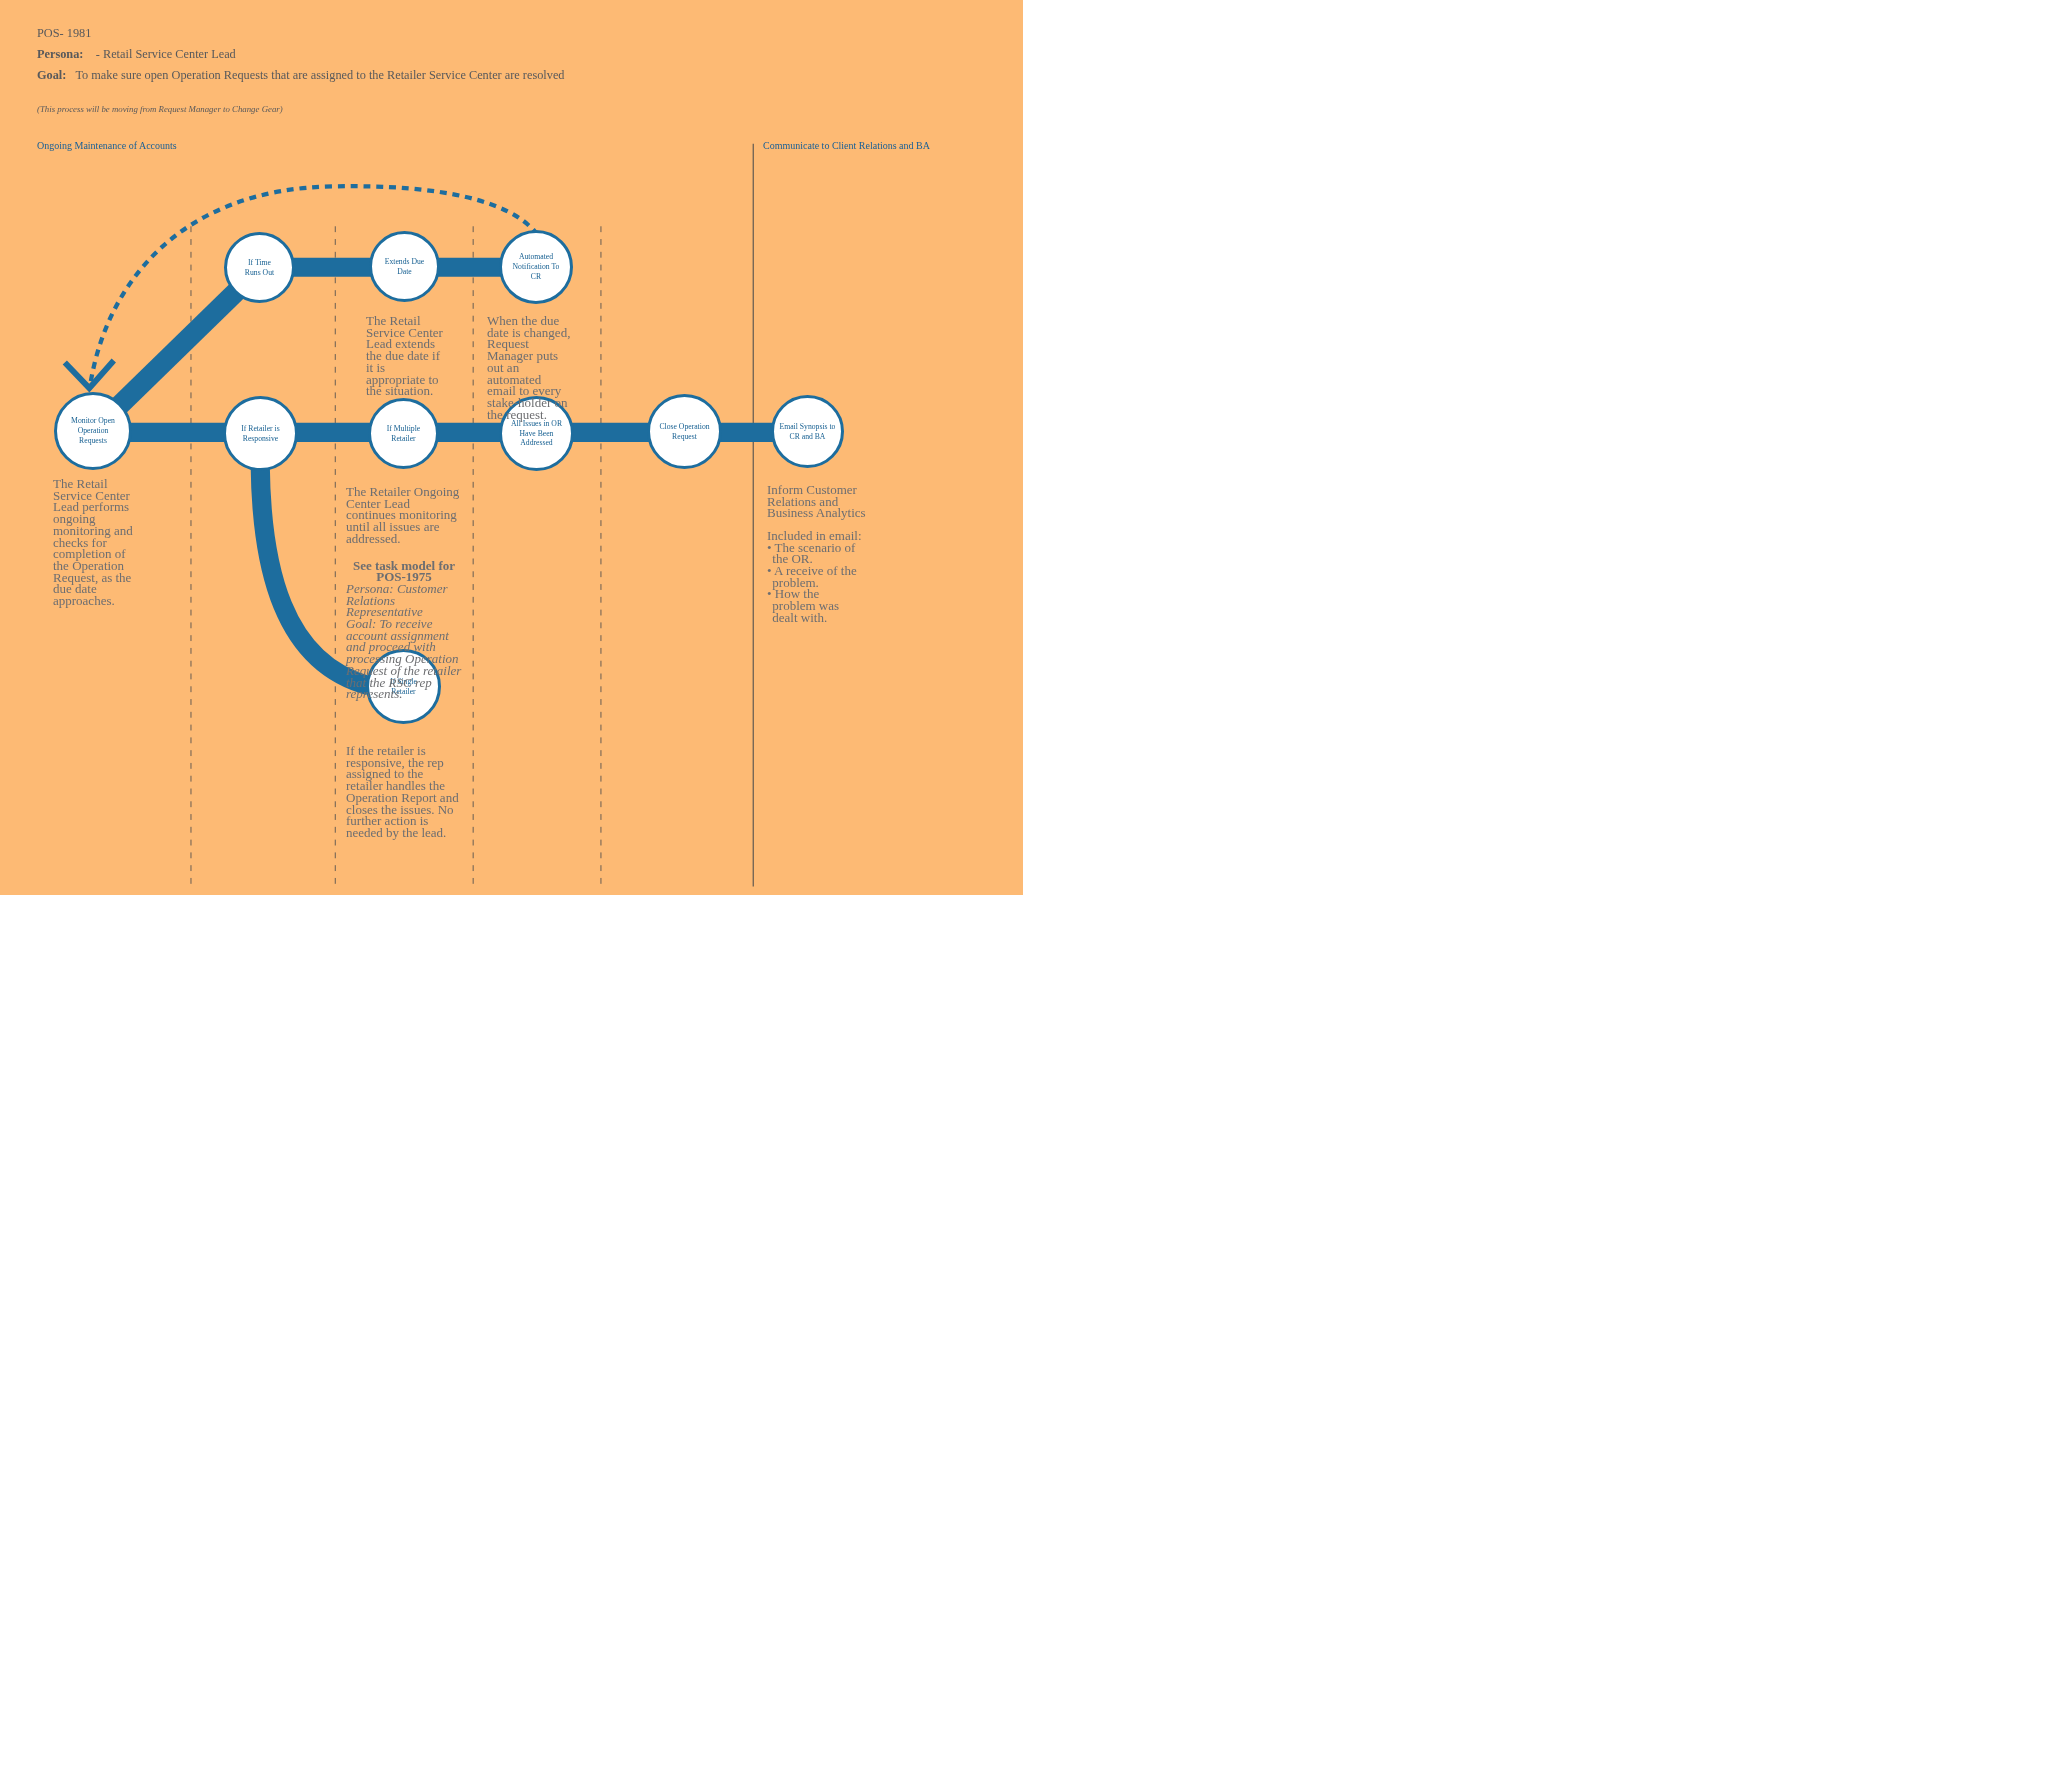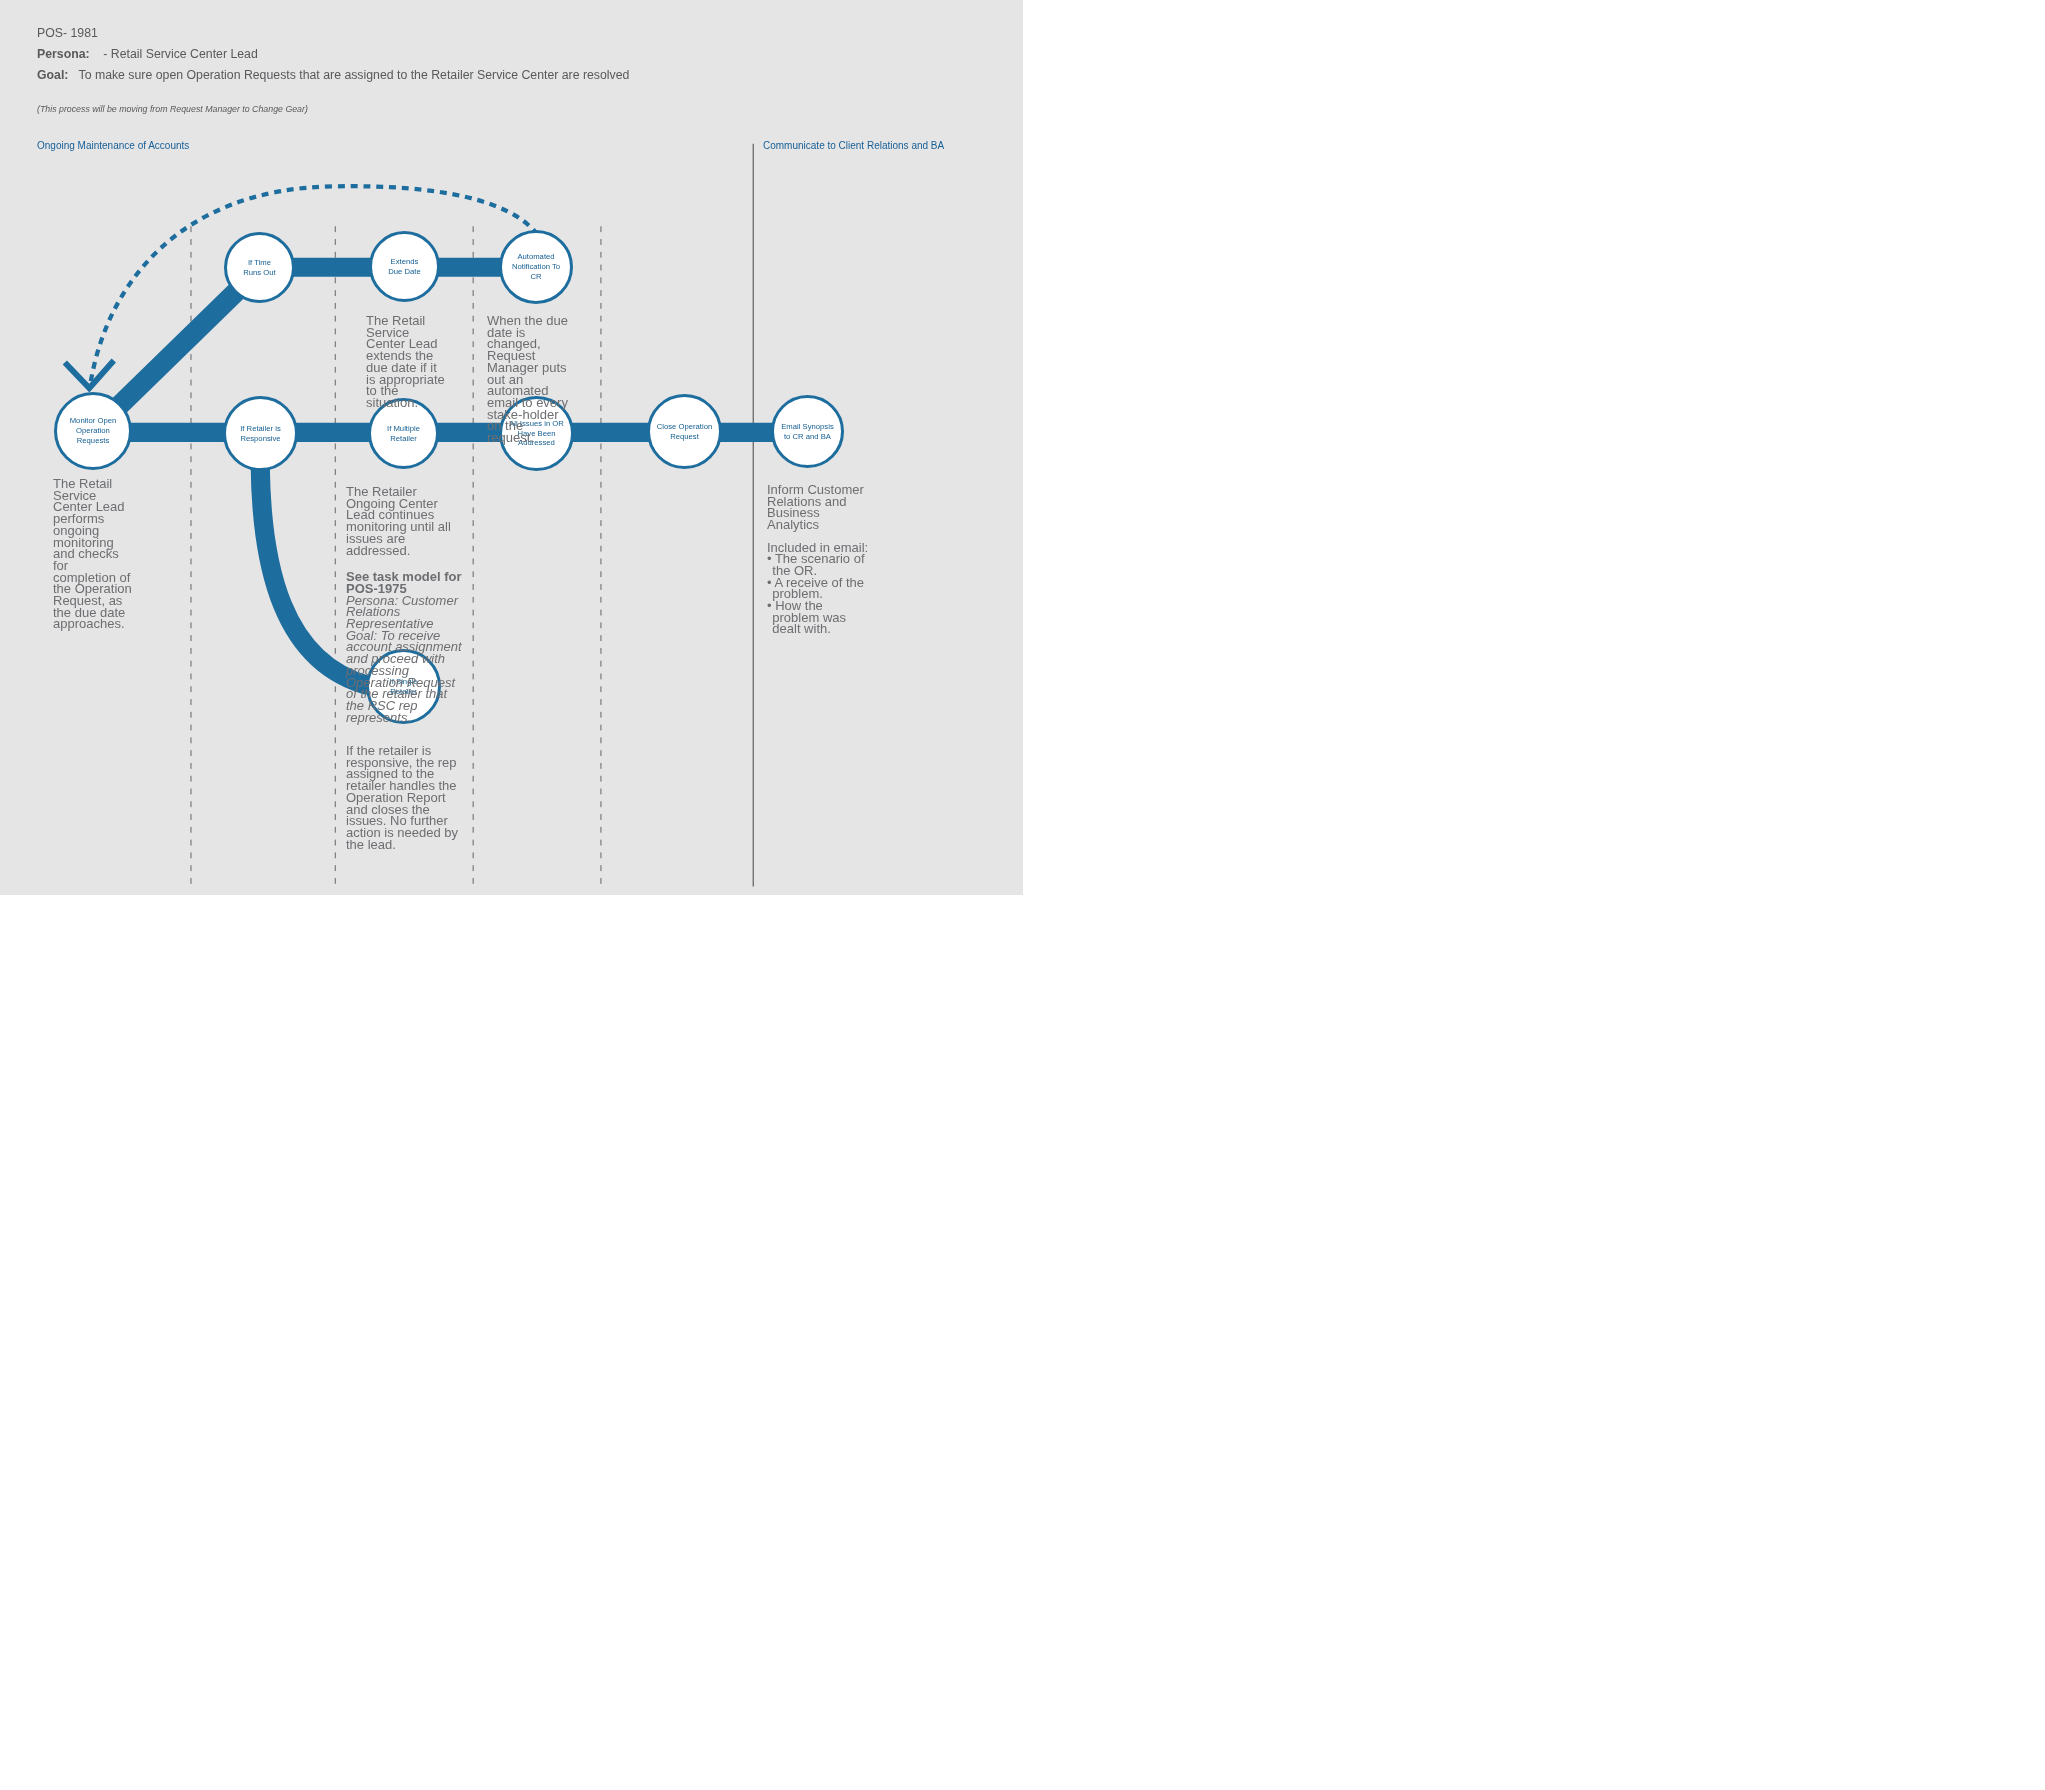--- a/index.html
+++ b/index.html
@@ -5,22 +5,22 @@
   :root{
     --accent:#1d6d9e;
     --label:#176092;
     --heading:#175f97;
     --body:#6d6e71;
     --header-text:#58595b;
     --lane:#4d4d4d;
   }
   html,body{margin:0;padding:0;background:#ffffff;}
   .canvas{
-    position:relative;width:1023px;height:895px;background:#e5e5e5;
-    font-family:Liberation Sans, sans-serif;overflow:hidden;
+    position:relative;width:1023px;height:895px;background:#fdba74;
+    font-family:Liberation Serif, serif;overflow:hidden;
   }
   
   .doc-header{position:absolute;left:37px;top:23.4px;z-index:4;color:var(--header-text);}
   .doc-id{font-size:12.3px;line-height:21px;}
   .doc-line{font-size:12.3px;line-height:21px;}
   .doc-line .lbl{font-weight:bold;}
   .doc-note{font-size:8.8px;font-style:italic;margin-top:18px;color:var(--header-text);}
   
   .section-title{position:absolute;top:140px;font-size:10px;color:var(--heading);z-index:4;white-space:nowrap;}
   .section-title.left{left:37px;}
@@ -36,21 +36,21 @@
   
   .node{
     position:absolute;background:#ffffff;border:3.2px solid var(--accent);border-radius:50%;
     display:flex;align-items:center;justify-content:center;text-align:center;
     box-sizing:border-box;z-index:2;
   }
   .node span{color:var(--label);font-size:7.7px;line-height:1.28;display:inline-block;}
   
   .note{position:absolute;color:var(--body);font-size:13px;line-height:11.7px;z-index:3;}
   .note .para{margin:0 0 15px 0;}
-  .note .see{font-weight:bold;}
+  .note .see{font-weight:bold;text-align:center;}
   .note .ital{font-style:italic;}
   .note .intro{margin:0 0 10.7px 0;}
   .bullet{text-indent:-5.3px;padding-left:5.3px;}
   .bullet.narrow{max-width:91px;}
 </style>
 </head>
 <body>
 
 <div class="canvas">
 

